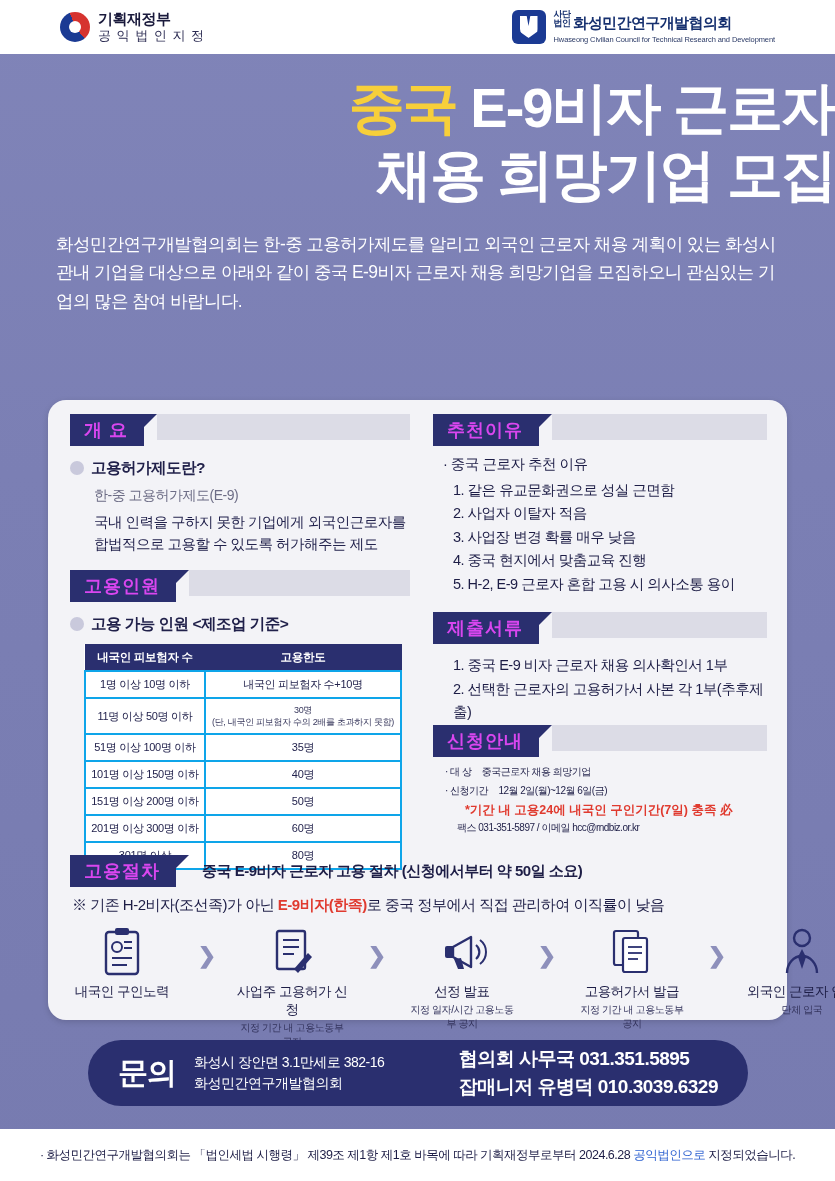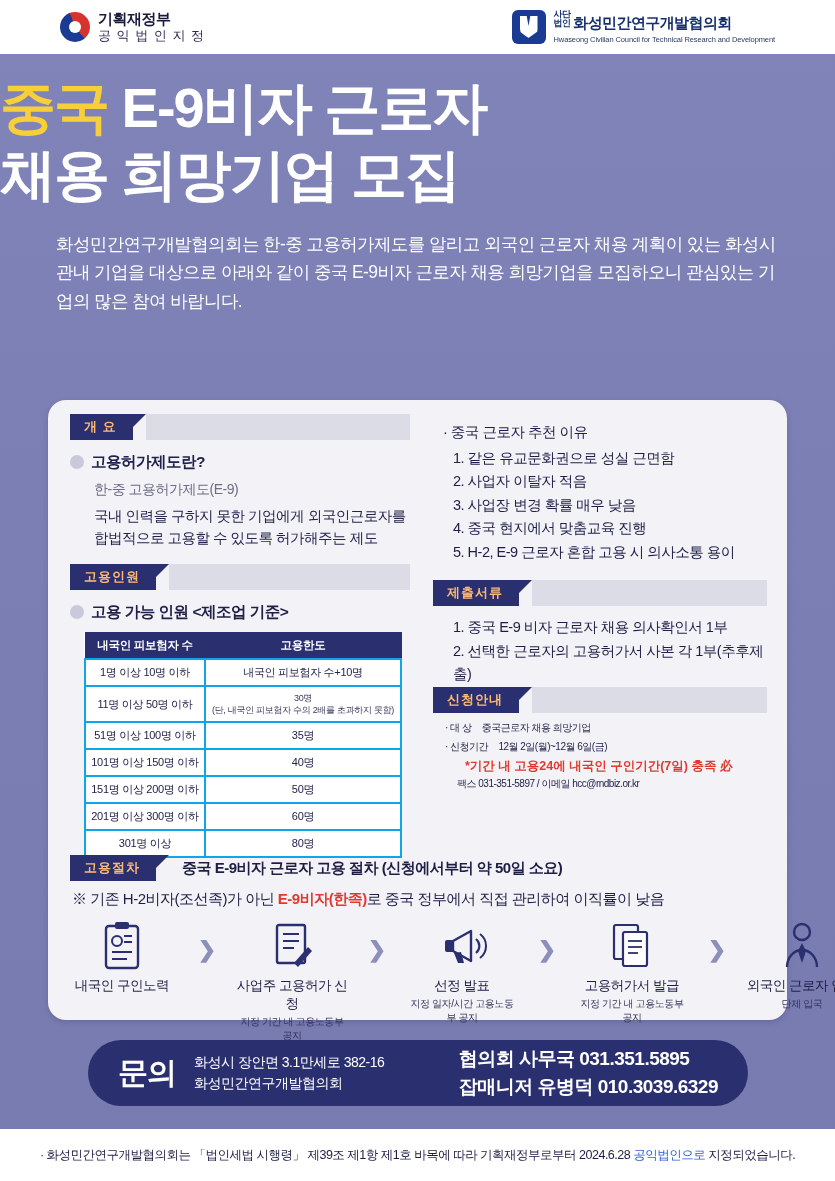--- a/index.html
+++ b/index.html
@@ -46,21 +46,21 @@
     content:""; position:absolute; left:8px; top:6px; width:18px; height:22px;
     border-radius: 0 0 10px 10px;
     background: #ffffff;
     clip-path: polygon(0 0, 40% 0, 50% 45%, 60% 0, 100% 0, 100% 70%, 50% 100%, 0 70%);
   }
   .lr-text .r1 { font-size: 15px; font-weight: 700; color: #16306f; letter-spacing: -0.6px; }
   .lr-text .r1 .small { font-size: 9px; font-weight: 700; color: #16306f; margin-right: 3px; line-height:1.0; display:inline-block; vertical-align: 2px;}
   .lr-text .r2 { font-size: 7.5px; color: #2b3a66; letter-spacing: -0.1px; margin-top: 2px;}
 
   
-  .title-wrap { text-align: left; padding-top: 22px; }
+  .title-wrap { text-align: right; padding-top: 22px; }
   .title-line { font-size: 56px; font-weight: 800; color: #ffffff; letter-spacing: -2px; line-height: 1.16; }
   .title-hl { color: #f7cf3a; }
   .title-line2 { margin-top: 2px; }
 
   .lead {
     margin: 22px 56px 0 56px;
     color: #ffffff;
     font-size: 17.5px;
     line-height: 1.62;
     letter-spacing: -0.6px;
@@ -71,22 +71,22 @@
     position: absolute; left: 48px; top: 400px; width: 739px; height: 620px;
     background: #f3f3f7; border-radius: 18px;
     box-shadow: 0 2px 6px rgba(0,0,0,.15);
   }
   .col-left { position: absolute; left: 22px; top: 14px; width: 340px; }
   .col-right { position: absolute; left: 385px; top: 14px; width: 334px; }
 
   
   .flag {
     position: relative; display: inline-block;
-    background: #2a2f6f; color: #fdba74;
-    font-size: 13px; font-weight: 700; letter-spacing: 1px;
+    background: #2a2f6f; color: #d946ef;
+    font-size: 18px; font-weight: 700; letter-spacing: 1px;
     padding: 4px 16px 4px 14px;
   }
   .flag::after{
     content:""; position:absolute; right:-13px; top:0;
     border-top: 13px solid #2a2f6f; border-bottom: 13px solid transparent;
     border-right: 13px solid transparent;
   }
   .flag-row { display: flex; align-items: stretch; }
   .flag-rule { flex: 1; background: #dcdce6; margin-left: 13px; height: 26px; }
 
@@ -237,20 +237,24 @@
           <tr>
             <td>301명 이상</td>
             <td>80명</td>
           </tr>
         </tbody>
       </table>
     </div>
 
     <div class="col-right">
 
+      <div class="flag-row">
+        <div class="flag">추천이유</div>
+        <div class="flag-rule"></div>
+      </div>
       <div class="r-line">· 중국 근로자 추천 이유</div>
       <div class="r-ol">
         <div>1. 같은 유교문화권으로 성실 근면함</div>
         <div>2. 사업자 이탈자 적음</div>
         <div>3. 사업장 변경 확률 매우 낮음</div>
         <div>4. 중국 현지에서 맞춤교육 진행</div>
         <div>5. H-2, E-9 근로자 혼합 고용 시 의사소통 용이</div>
       </div>
 
       <div class="flag-row" style="margin-top:16px">

